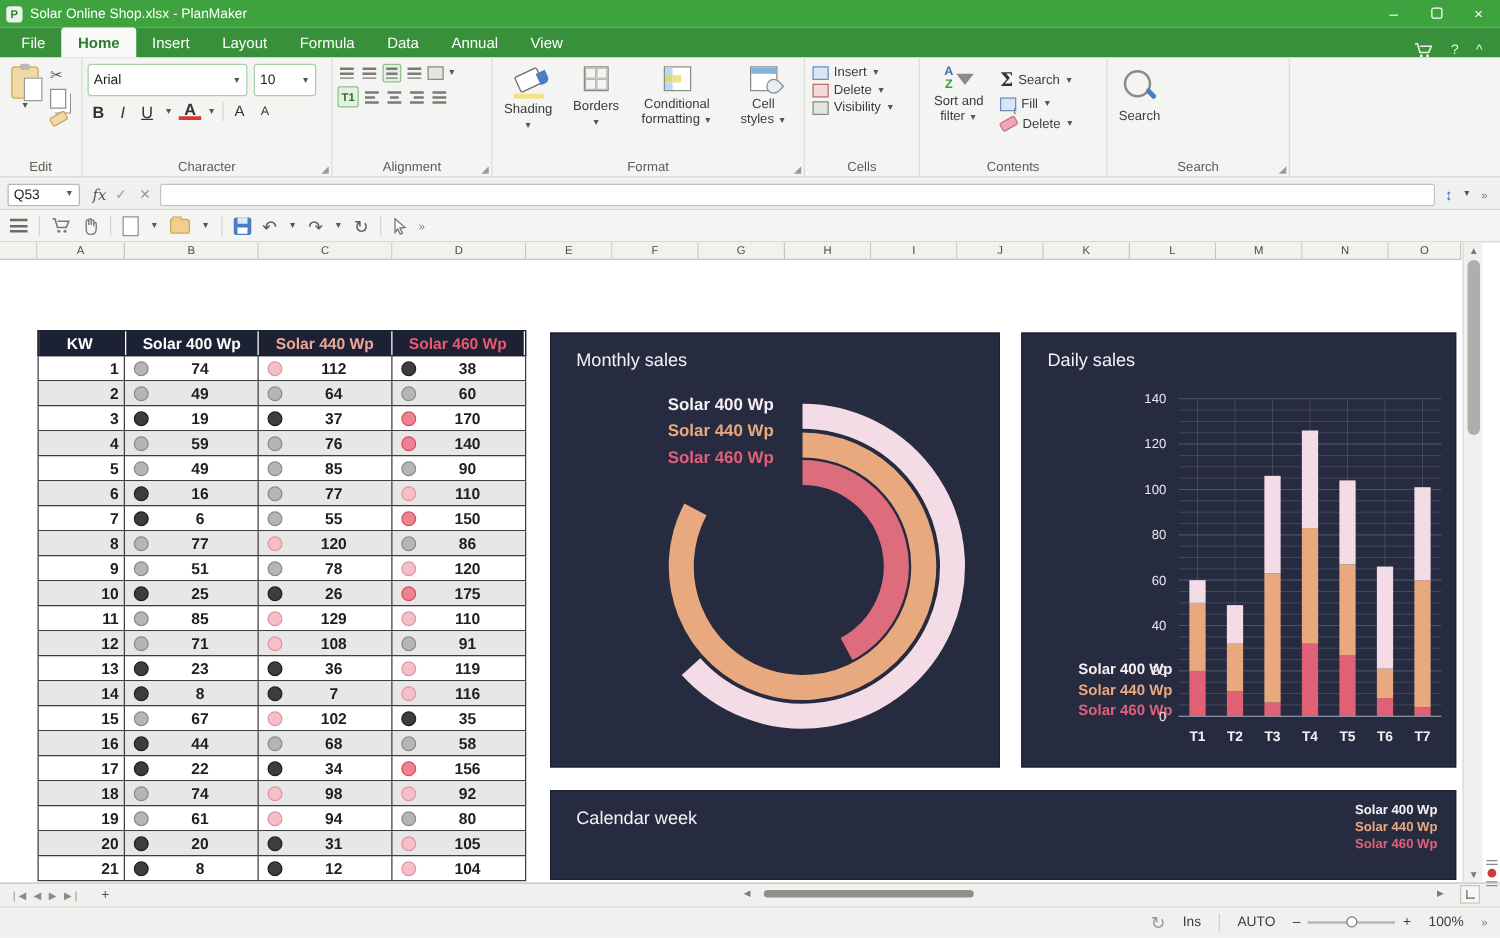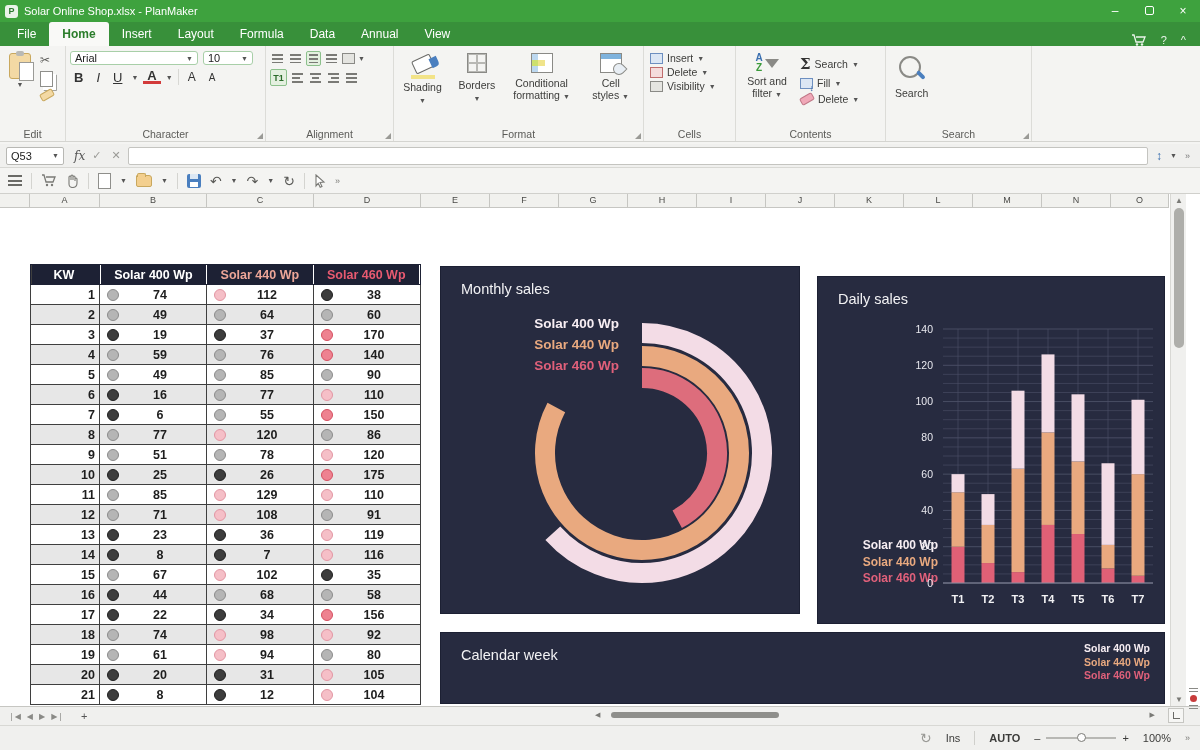--- a/index.html
+++ b/index.html
@@ -24,21 +24,21 @@
 
   
   .ribbon { position:absolute; left:0; top:46px; width:1200px; height:96px; background:#f4f4f2; border-bottom:1px solid #d4d4d0; display:flex; }
   .rgroup { position:relative; height:100%; border-right:1px solid #dcdcd8; padding:5px 4px 16px; }
   .rgroup .glabel { position:absolute; bottom:1px; left:0; right:0; text-align:center; font-size:10.5px; color:#5b5b58; }
   .rgroup .launcher { position:absolute; right:2px; bottom:2px; width:0; height:0; border-left:6px solid transparent; border-bottom:6px solid #9a9a96; }
   .bigbtn { display:flex; flex-direction:column; align-items:center; justify-content:flex-start; gap:2px; padding:2px 5px; font-size:10.5px; color:#3c3c3a; text-align:center; border-radius:3px; line-height:1.15; }
   .caret { display:inline-block; font-size:7px; color:#555; }
   .smallrow { display:flex; align-items:center; gap:4px; font-size:10.5px; color:#3c3c3a; padding:1px 2px; }
   .icbox { display:inline-flex; align-items:center; justify-content:center; }
-  .selectbox { background:#fff; border:1px solid #a8cfa8; border-radius:3px; font-size:11px; color:#222; display:flex; align-items:center; padding:1px 4px; height:14px; }
+  .selectbox { background:#fff; border:1px solid #a8cfa8; border-radius:3px; font-size:11px; color:#222; display:flex; align-items:center; padding:1px 4px; height:26px; }
   .selectbox .caret { margin-left:auto; }
   .fmtbtns { display:flex; align-items:center; gap:5px; margin-top:4px; }
   .charbtn { font-size:13px; color:#333; padding:0 4px; }
   .lns { display:inline-flex; flex-direction:column; gap:2px; width:15px; padding:2px; }
   .lns i { display:block; height:1.8px; background:#7a7a76; }
   .lns.l i:nth-child(2){width:70%} .lns.c i:nth-child(2){width:70%;margin:0 auto}
   .lns.r i:nth-child(2){width:70%;margin-left:auto} .lns.j i {width:100%}
   .selico { background:#e4f0e0; border:1px solid #8cc08c; border-radius:2px; }
   .clipboard { width:22px; height:26px; background:#f3d9a4; border:1px solid #c9a85e; border-radius:3px; position:relative; }
   .clipboard::before { content:""; position:absolute; left:6px; top:-3px; width:8px; height:5px; background:#b9b9b5; border-radius:2px; }
@@ -120,21 +120,21 @@
   .tc.kw { width:70px; justify-content:flex-end; padding-right:4px; border-left:1.5px solid #3f3f3f; }
   .tc.v { width:107px; }
   .trow:nth-child(odd):not(.hdr) { background:#e7e7e7; }
   .dot { position:absolute; left:7px; width:12px; height:12px; border-radius:50%; }
   .val { width:100%; text-align:center; padding-left:14px; }
 
   
   .panel { position:absolute; background:#272b40; border:1px solid #1c2033; }
   .panel .ptitle { position:absolute; left:20px; top:14px; color:#f2f2f4; font-size:14.5px; font-weight:500; }
   .pm { left:440px; top:58px; width:360px; height:348px; }
-  .pd { left:817px; top:68px; width:348px; height:348px; }
+  .pd { left:817px; top:58px; width:348px; height:348px; }
   .pc { left:440px; top:424px; width:725px; height:72px; }
   .legend { position:absolute; text-align:right; font-weight:bold; }
   .legend div { white-space:nowrap; }
   .leg-m { left:20px; top:46px; width:158px; font-size:13.5px; line-height:21px; }
   .leg-d { left:8px; top:260px; width:112px; font-size:12px; line-height:16.5px; }
   .leg-c { right:14px; top:9px; font-size:10.5px; line-height:13.5px; }
 
   
   .vscroll { position:absolute; left:1170px; top:0; width:16px; height:512px; background:#f0f0ee; border-left:1px solid #d8d8d4; }
   .vthumb { position:absolute; left:3px; top:14px; width:10px; height:140px; background:#aeaeaa; border-radius:5px; }
@@ -956,21 +956,21 @@
     <span class="hs-arrow">▶</span>
   </div>
   <div class="cornerbtn">
       <i></i>
     </div>
 
   <div class="statusbar">
     <span class="qglyph" style="color:#9a9a96">↻</span>
     <span>Ins</span>
     <span class="sdiv"></span>
-    <span style="font-weight:bold">AUTO</span>
+    <span style="font-weight:normal">AUTO</span>
     <div class="zoomslider">
       <span>–</span>
       <div class="ztrack">
           <div class="zknob"></div>
         </div>
       <span>+</span>
     </div>
     <span>100%</span>
     <span style="font-size:9px;color:#7a7a76">»</span>
   </div>

